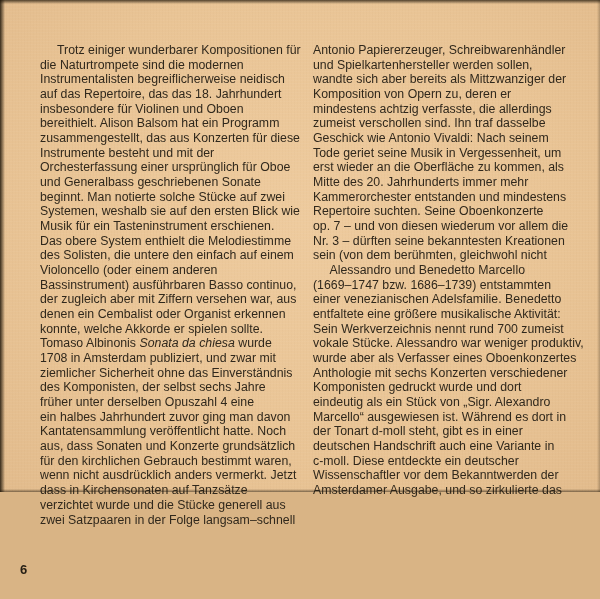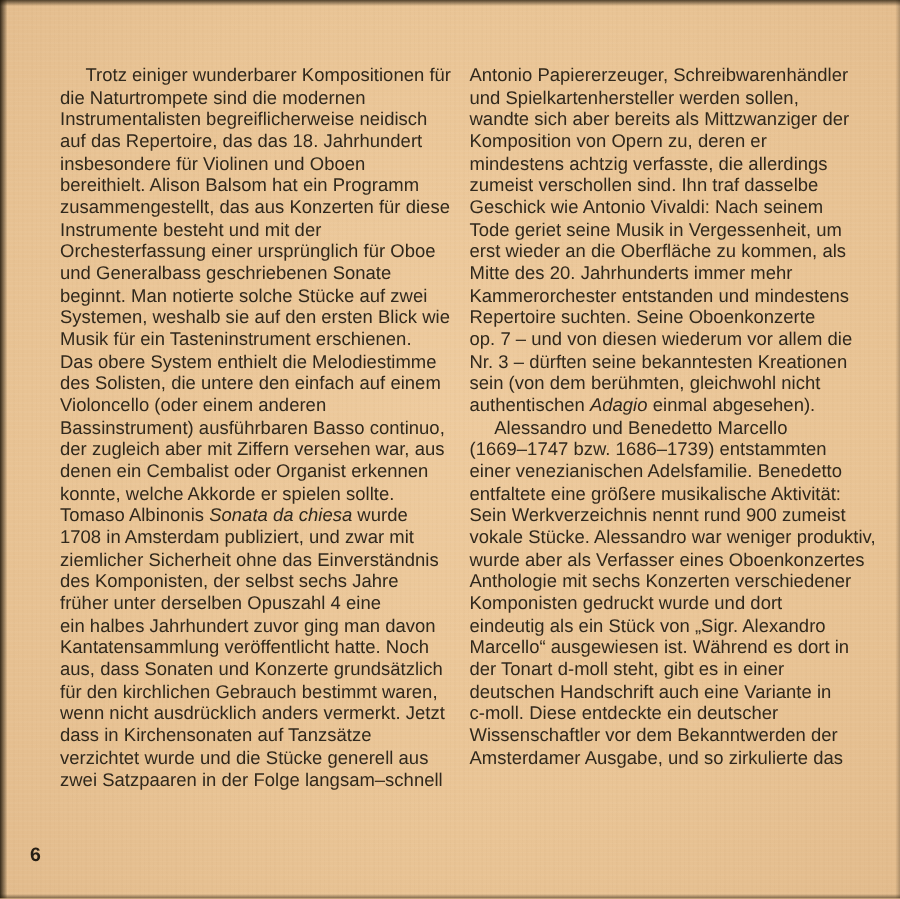--- a/index.html
+++ b/index.html
@@ -6,21 +6,21 @@
     --bg:#e9c495;
     --ink:#30281c;
   }
   html,body{margin:0;padding:0;}
   body{
     width:600px;height:599px;overflow:hidden;
     font-family:"Liberation Sans","DejaVu Sans",sans-serif;
     background:#d9b485;
   }
   .page{
-    position:relative;width:600px;height:599px;
+    position:relative;width:600px;height:492px;
     background:radial-gradient(ellipse at 50% 45%, #eecb9e 0%, var(--bg) 62%, #e2bb8c 100%);
     color:var(--ink);
   }
   .texture{
     position:absolute;inset:0;pointer-events:none;
     background-image:
       repeating-linear-gradient(0deg, rgba(255,255,255,0.028) 0 1px, rgba(0,0,0,0) 1px 3px),
       repeating-linear-gradient(90deg, rgba(140,100,55,0.025) 0 1px, rgba(0,0,0,0) 1px 3px);
   }
   .edge{position:absolute;pointer-events:none;}
@@ -99,26 +99,25 @@
       <div class="line"><span>zumeist verschollen sind. Ihn traf dasselbe</span></div>
       <div class="line"><span>Geschick wie Antonio Vivaldi: Nach seinem</span></div>
       <div class="line"><span>Tode geriet seine Musik in Vergessenheit, um</span></div>
       <div class="line"><span>erst wieder an die Oberfläche zu kommen, als</span></div>
       <div class="line"><span>Mitte des 20. Jahrhunderts immer mehr</span></div>
       <div class="line"><span>Kammerorchester entstanden und mindestens</span></div>
       <div class="line"><span>Repertoire suchten. Seine Oboenkonzerte</span></div>
       <div class="line"><span>op. 7 – und von diesen wiederum vor allem die</span></div>
       <div class="line"><span>Nr. 3 – dürften seine bekanntesten Kreationen</span></div>
       <div class="line"><span>sein (von dem berühmten, gleichwohl nicht</span></div>
-      <div class="line"><span>authentischen </span><i>Adagio</i><span> einmal abgesehen).</span></div>
       <div class="line"><span>     Alessandro und Benedetto Marcello</span></div>
       <div class="line"><span>(1669–1747 bzw. 1686–1739) entstammten</span></div>
       <div class="line"><span>einer venezianischen Adelsfamilie. Benedetto</span></div>
       <div class="line"><span>entfaltete eine größere musikalische Aktivität:</span></div>
-      <div class="line"><span>Sein Werkverzeichnis nennt rund 900 zumeist</span></div>
+      <div class="line"><span>Sein Werkverzeichnis nennt rund 700 zumeist</span></div>
       <div class="line"><span>vokale Stücke. Alessandro war weniger produktiv,</span></div>
       <div class="line"><span>wurde aber als Verfasser eines Oboenkonzertes</span></div>
       <div class="line"><span>Anthologie mit sechs Konzerten verschiedener</span></div>
       <div class="line"><span>Komponisten gedruckt wurde und dort</span></div>
       <div class="line"><span>eindeutig als ein Stück von „Sigr. Alexandro</span></div>
       <div class="line"><span>Marcello“ ausgewiesen ist. Während es dort in</span></div>
       <div class="line"><span>der Tonart d-moll steht, gibt es in einer</span></div>
       <div class="line"><span>deutschen Handschrift auch eine Variante in</span></div>
       <div class="line"><span>c-moll. Diese entdeckte ein deutscher</span></div>
       <div class="line"><span>Wissenschaftler vor dem Bekanntwerden der</span></div>

